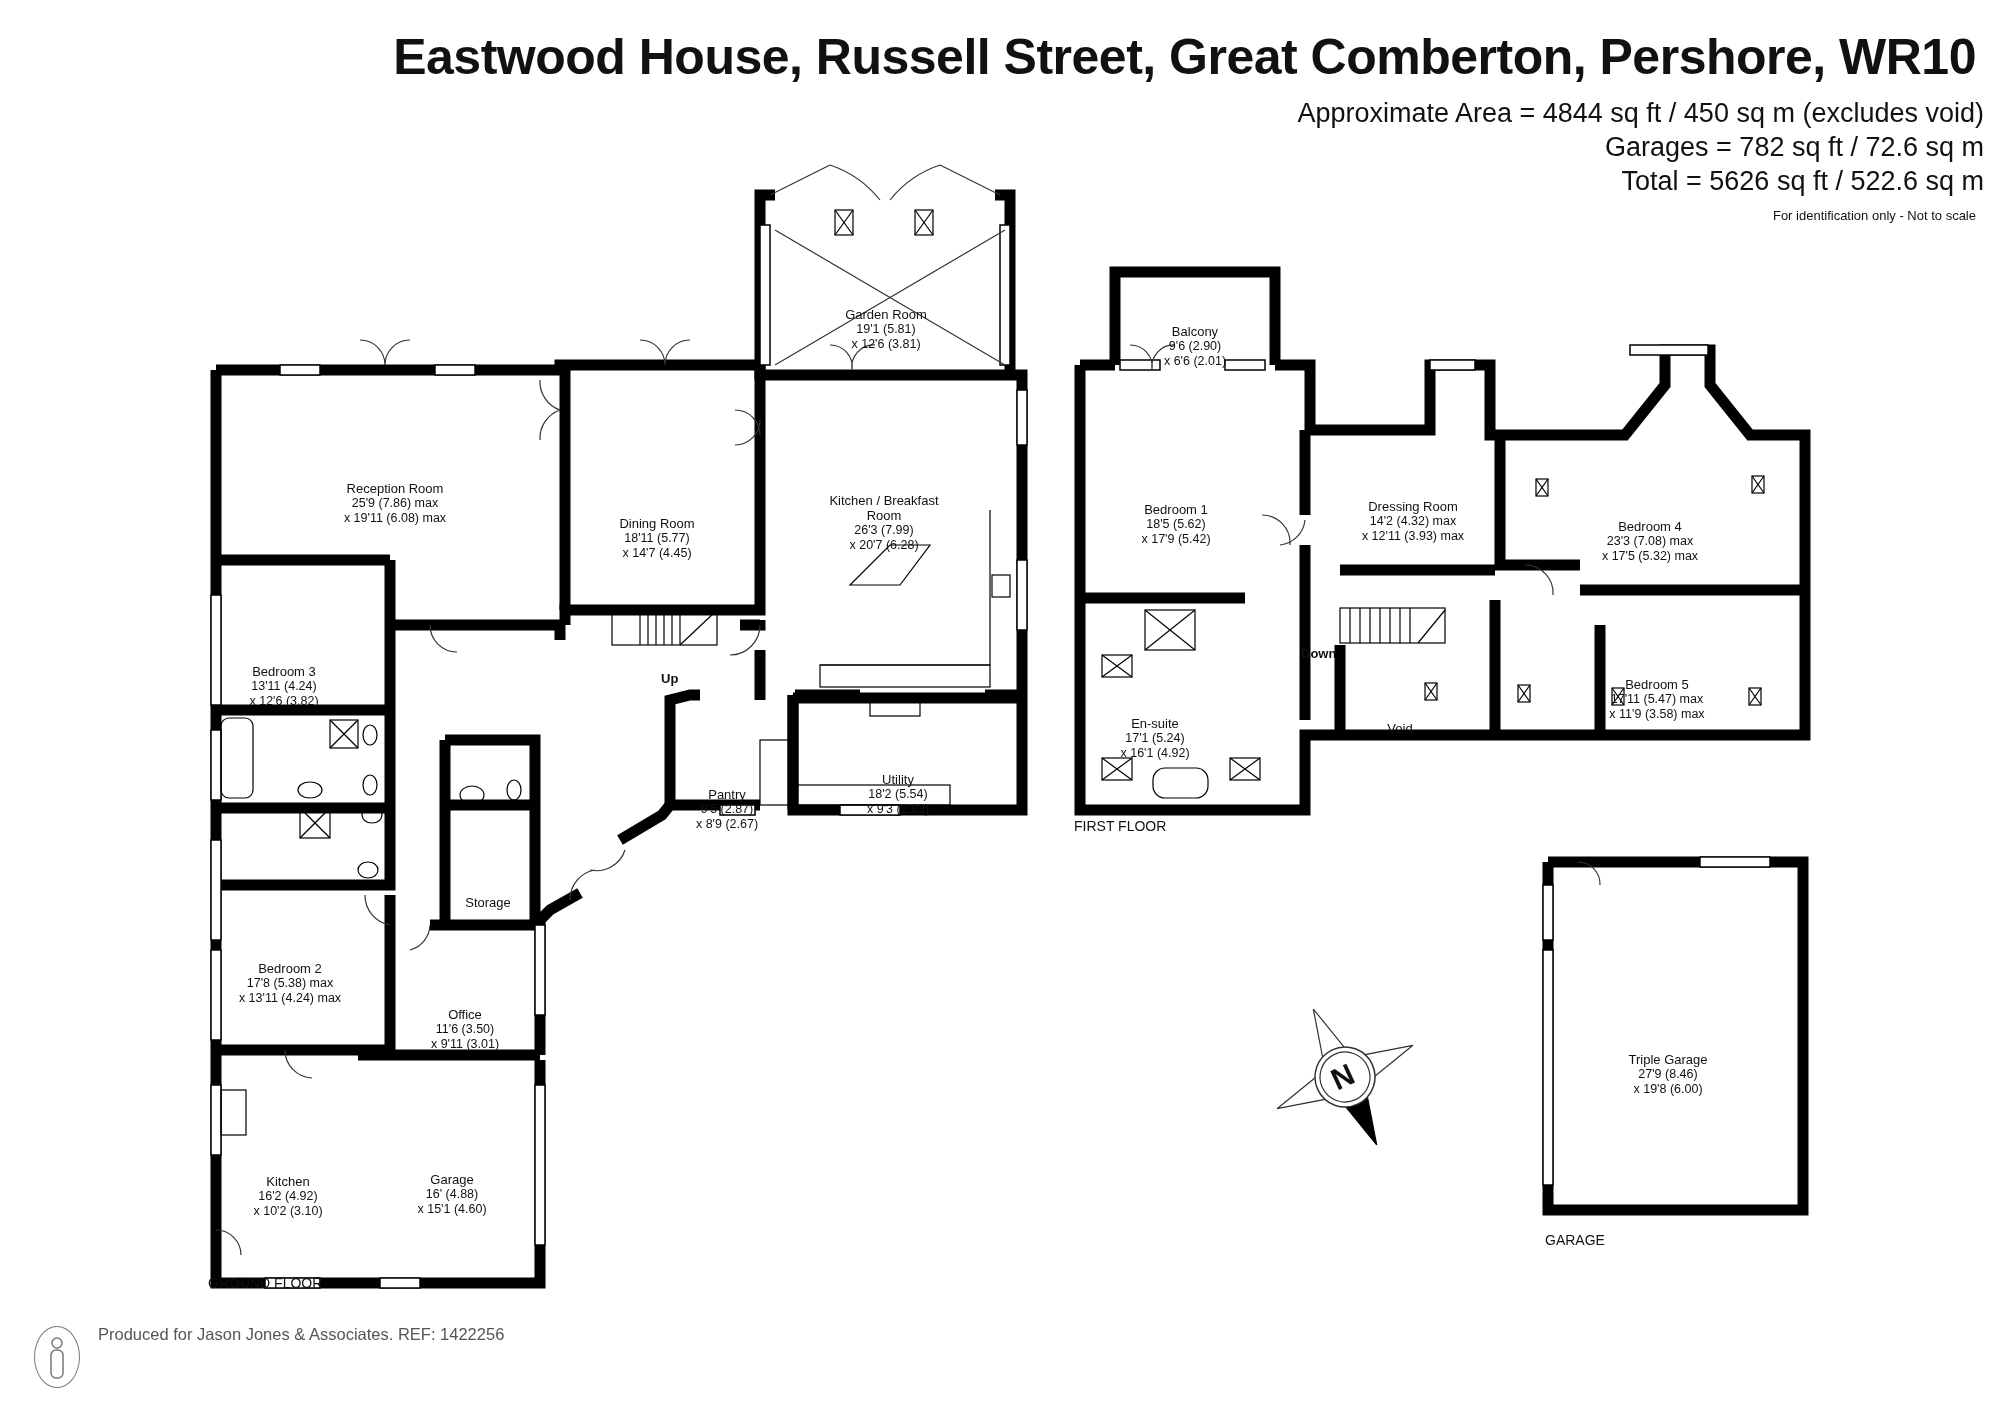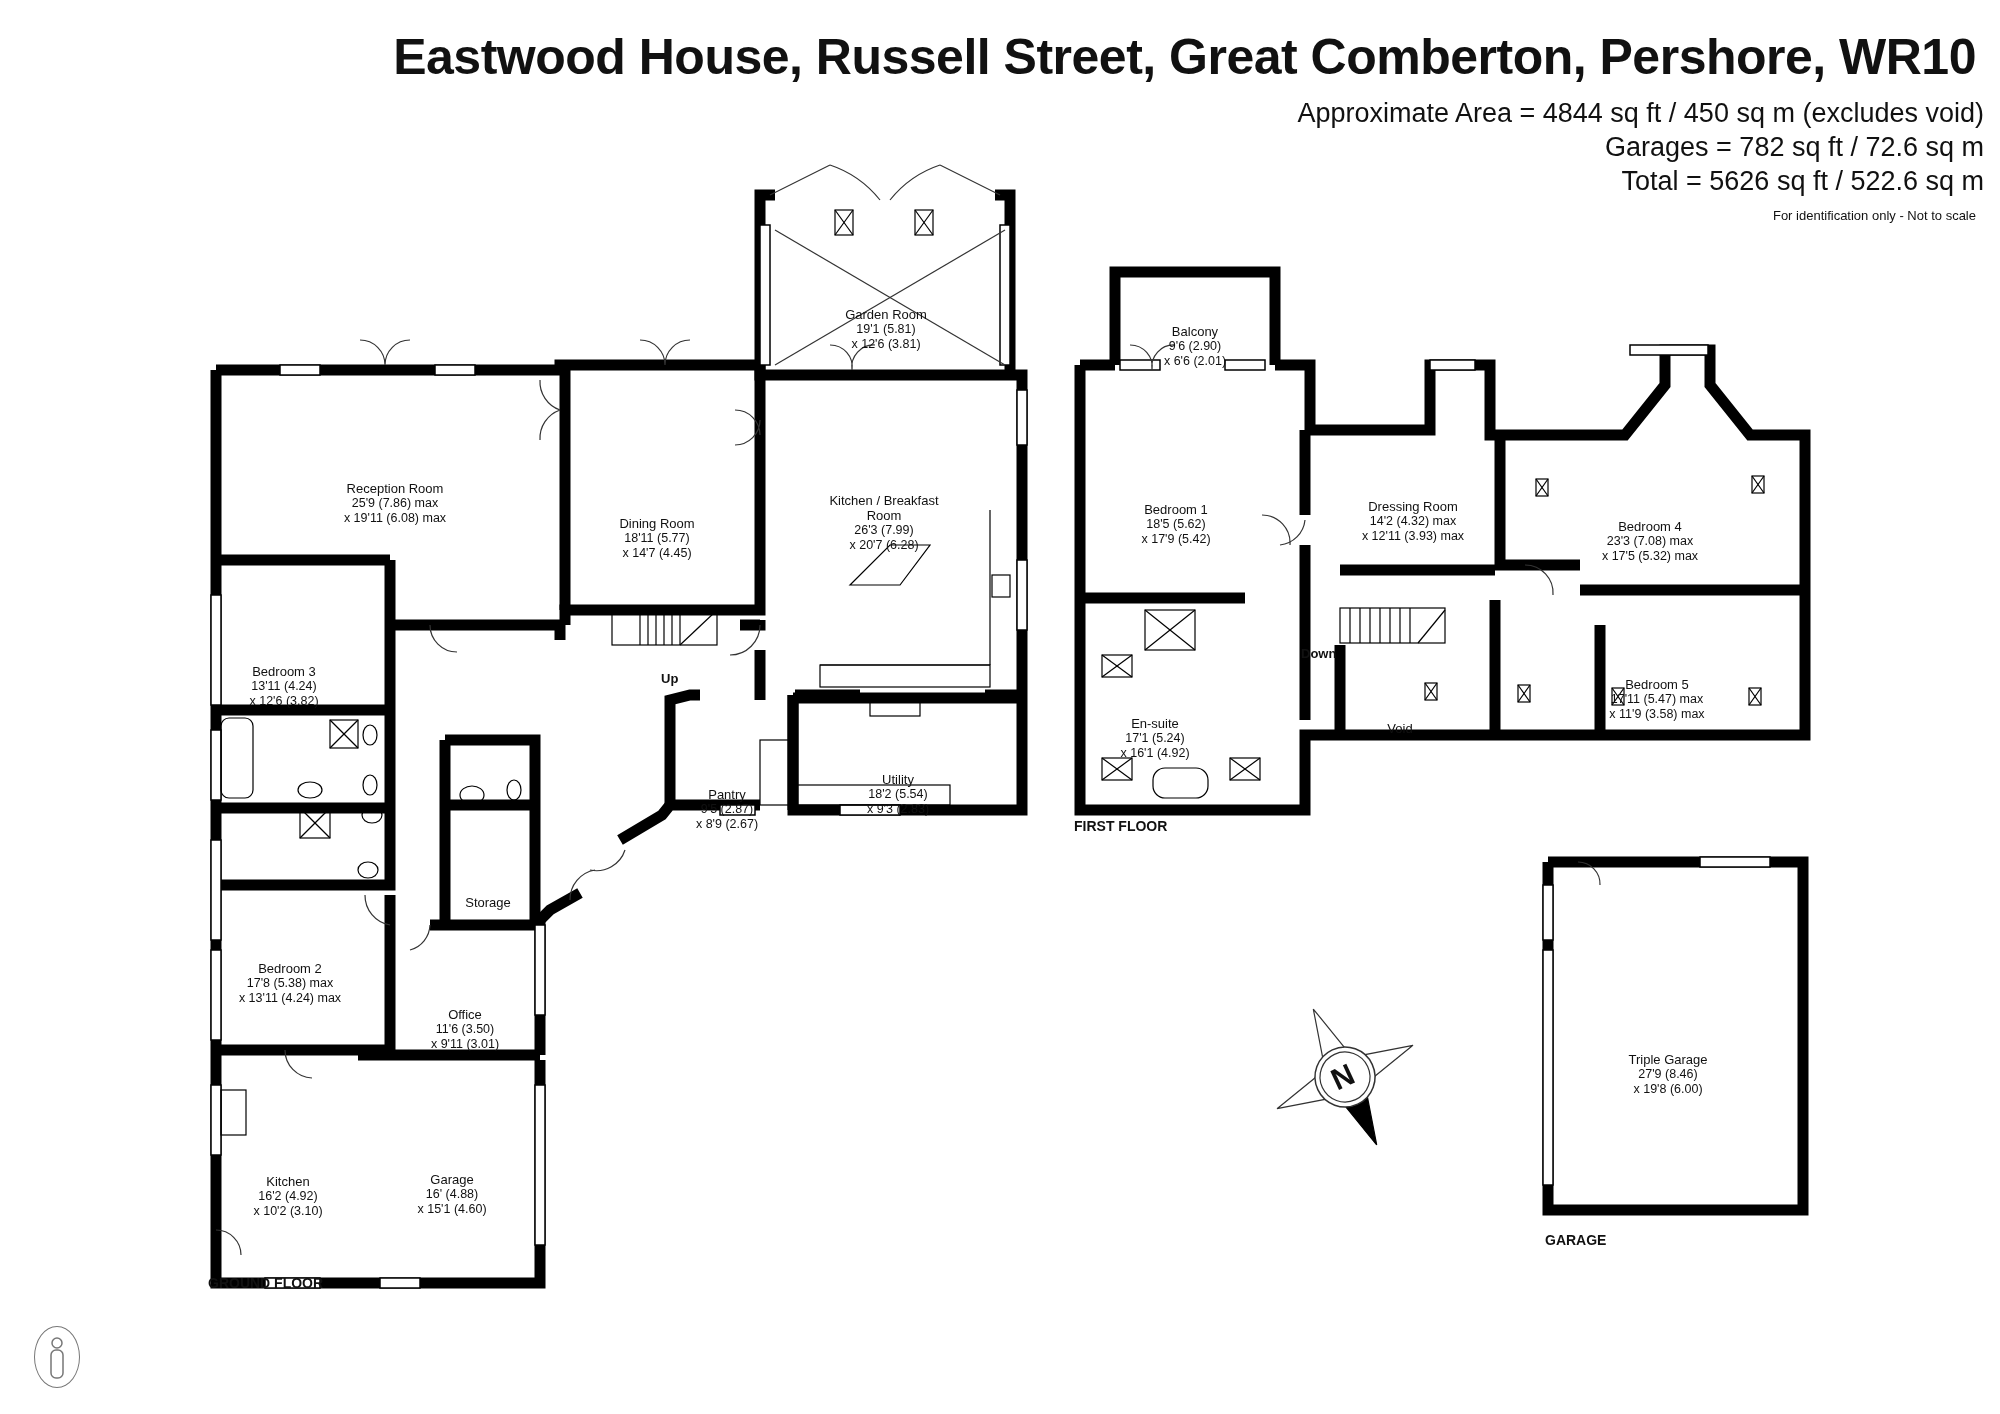--- a/index.html
+++ b/index.html
@@ -4,21 +4,21 @@
 <style>
   html,body{margin:0;padding:0;background:#fff;}
   body{width:2000px;height:1414px;position:relative;overflow:hidden;font-family:"Liberation Sans",sans-serif;color:#111;}
   .title{position:absolute;right:24px;top:28px;font-size:50px;font-weight:bold;letter-spacing:-0.5px;white-space:nowrap;}
   .area{position:absolute;right:16px;font-size:27px;text-align:center;white-space:nowrap;}
   .ident{position:absolute;right:24px;top:208px;font-size:13px;white-space:nowrap;}
   svg.plan{position:absolute;left:0;top:0;}
   .room{position:absolute;text-align:center;font-size:12.5px;line-height:15px;transform:translateX(-50%);white-space:nowrap;}
   .room .n{font-weight:normal;font-size:13px;display:block;margin-top:39px;}
   .room span{display:block;}
-  .floor{position:absolute;font-weight:bold;font-size:14px;white-space:nowrap;}
+  .floor{position:absolute;font-weight:normal;font-size:14px;white-space:nowrap;}
   .misc{position:absolute;font-weight:bold;font-size:13px;margin-top:24px;}
   .footer{position:absolute;left:98px;top:1324px;font-size:16.5px;line-height:21px;color:#555;}
   .footer span{display:block;}
   .person{position:absolute;left:34px;top:1326px;width:44px;height:60px;border:1.5px solid #777;border-radius:50%;}
 </style>
 </head>
 <body>
 
 <div class="title">Eastwood House, Russell Street, Great Comberton, Pershore, WR10</div>
 <div class="area" style="top:98px">Approximate Area = 4844 sq ft / 450 sq m (excludes void)</div>
@@ -331,13 +331,14 @@
   </div>
 <div class="floor" style="left:1545px;top:1232px">GARAGE</div>
 
 <div class="person">
   <svg width="44" height="60" viewBox="0 0 44 60">
       <circle cx="22" cy="16" r="5" fill="none" stroke="#777" stroke-width="1.5"></circle>
       <rect x="16" y="23" width="12" height="28" rx="5" fill="none" stroke="#777" stroke-width="1.5"></rect>
     </svg>
 </div>
 <div class="footer">
+  <span>Produced for Jason Jones &amp; Associates.   REF: 1422256</span>
 </div>
 
 </body></html>

